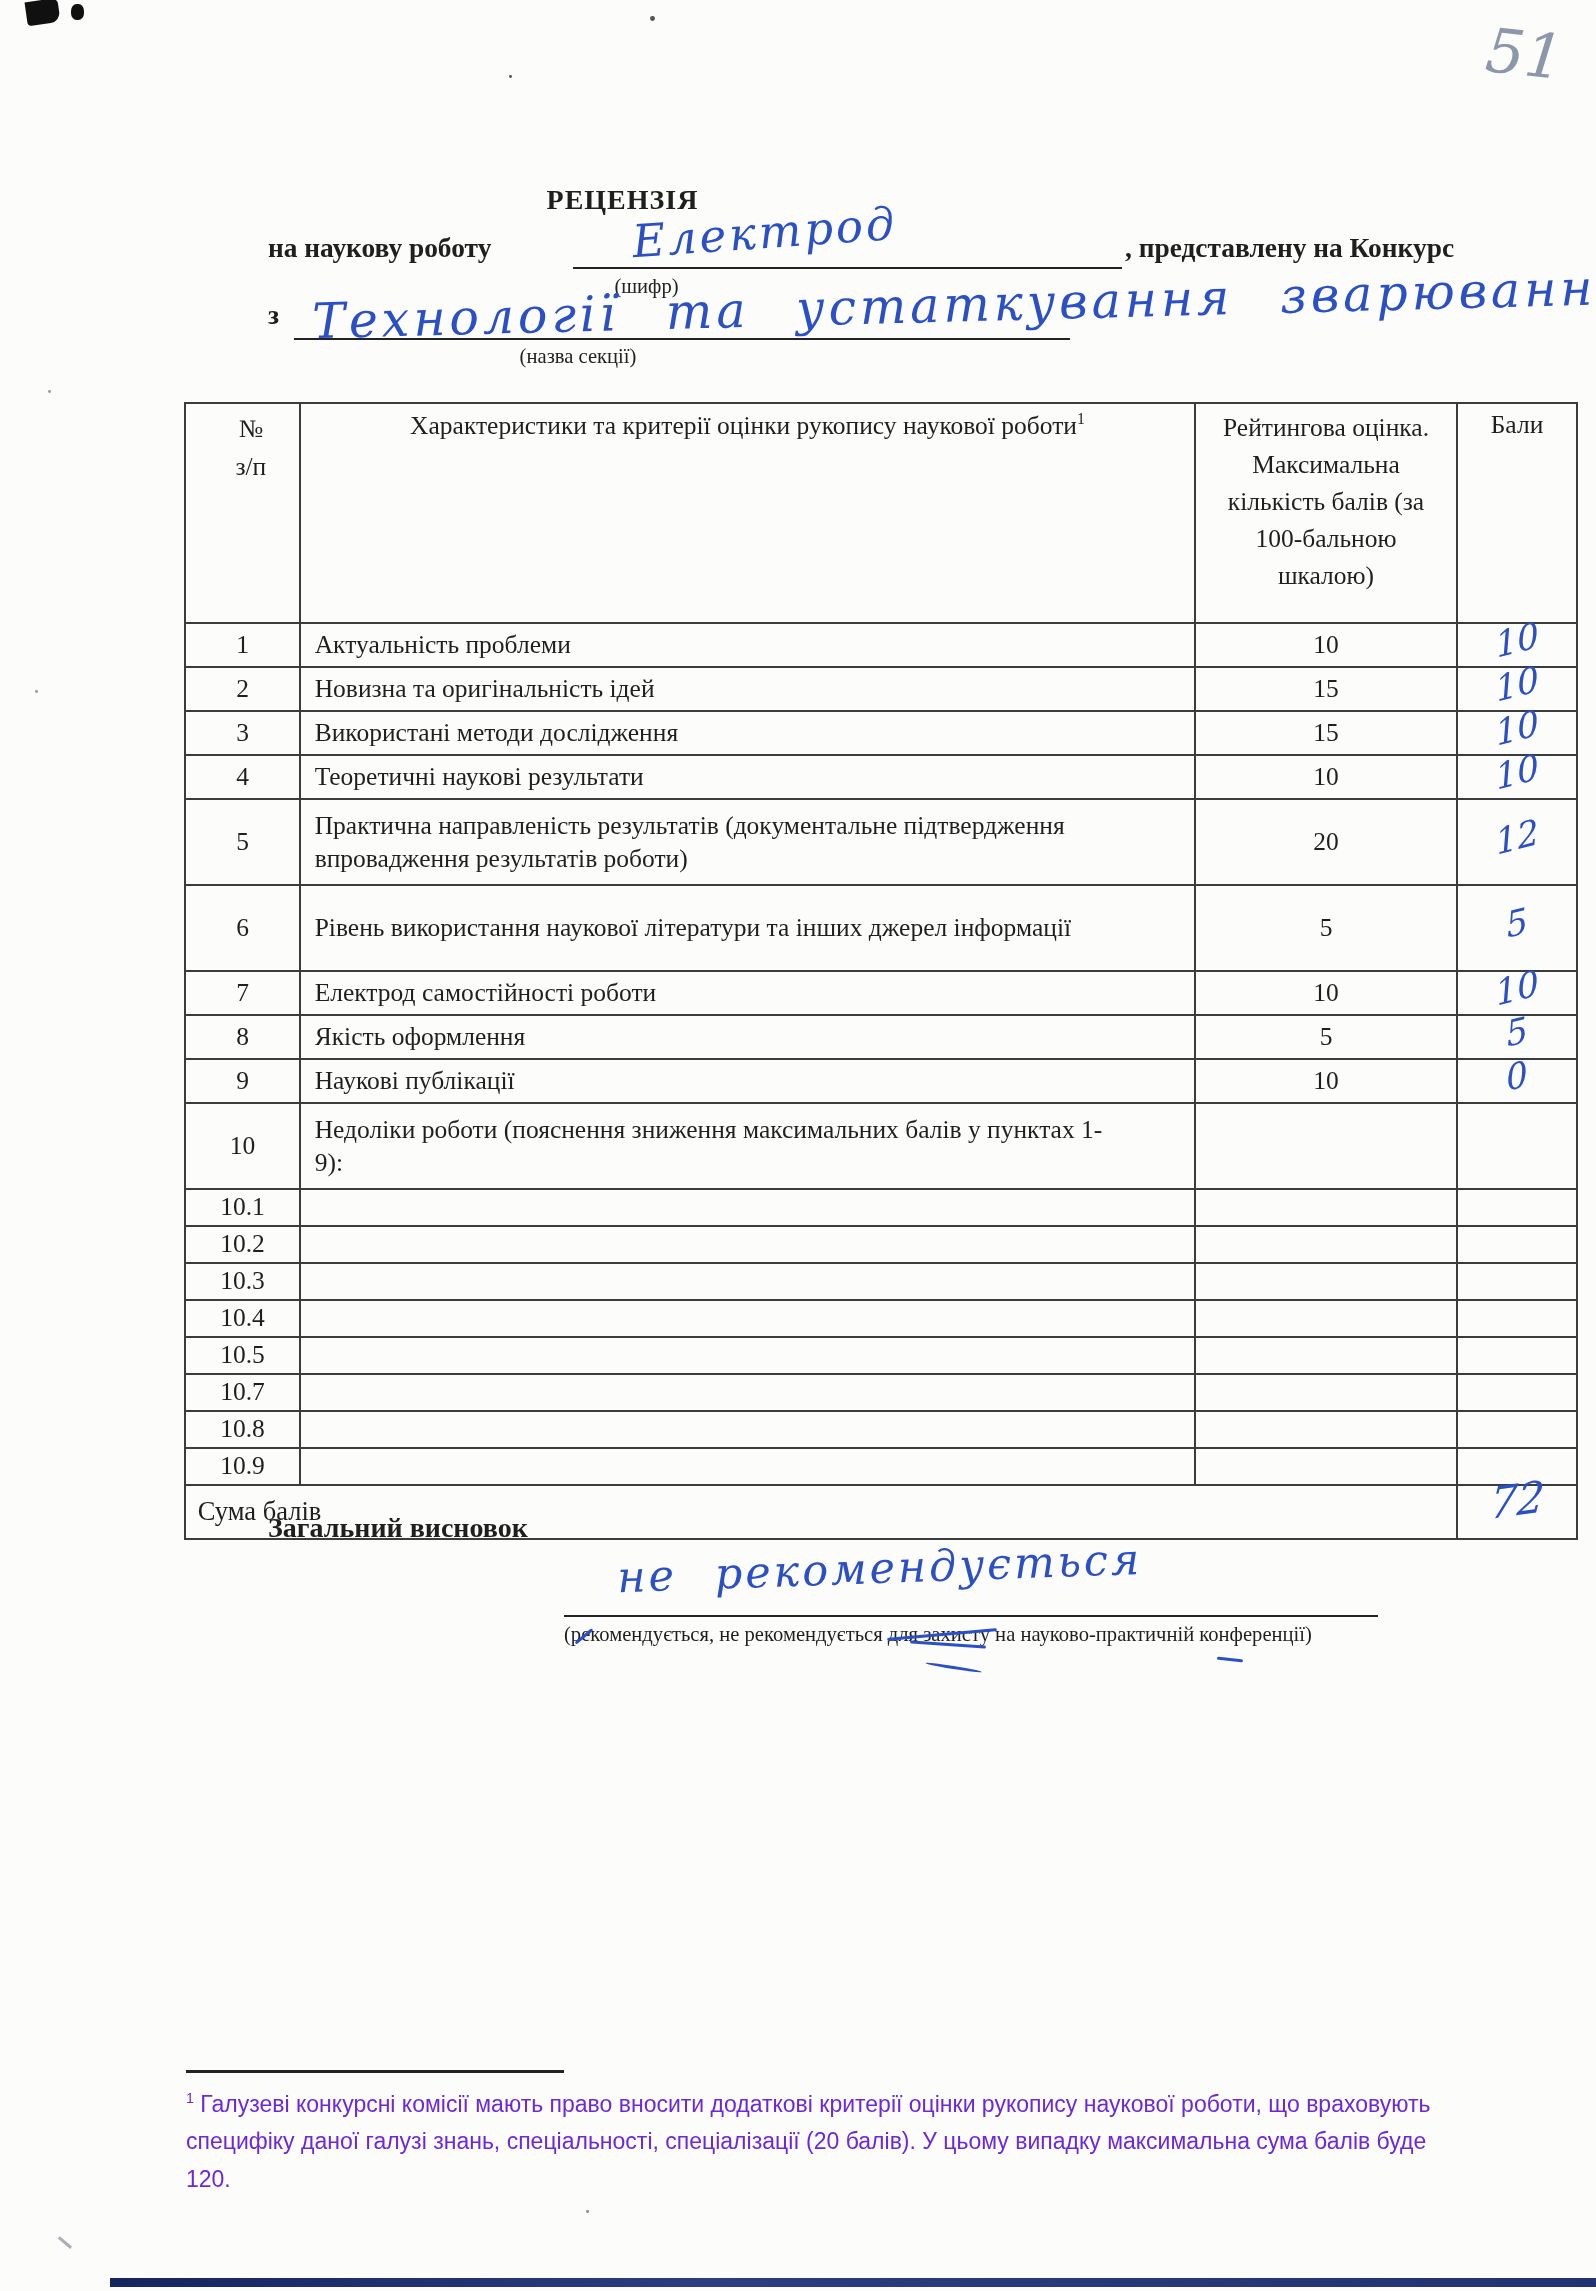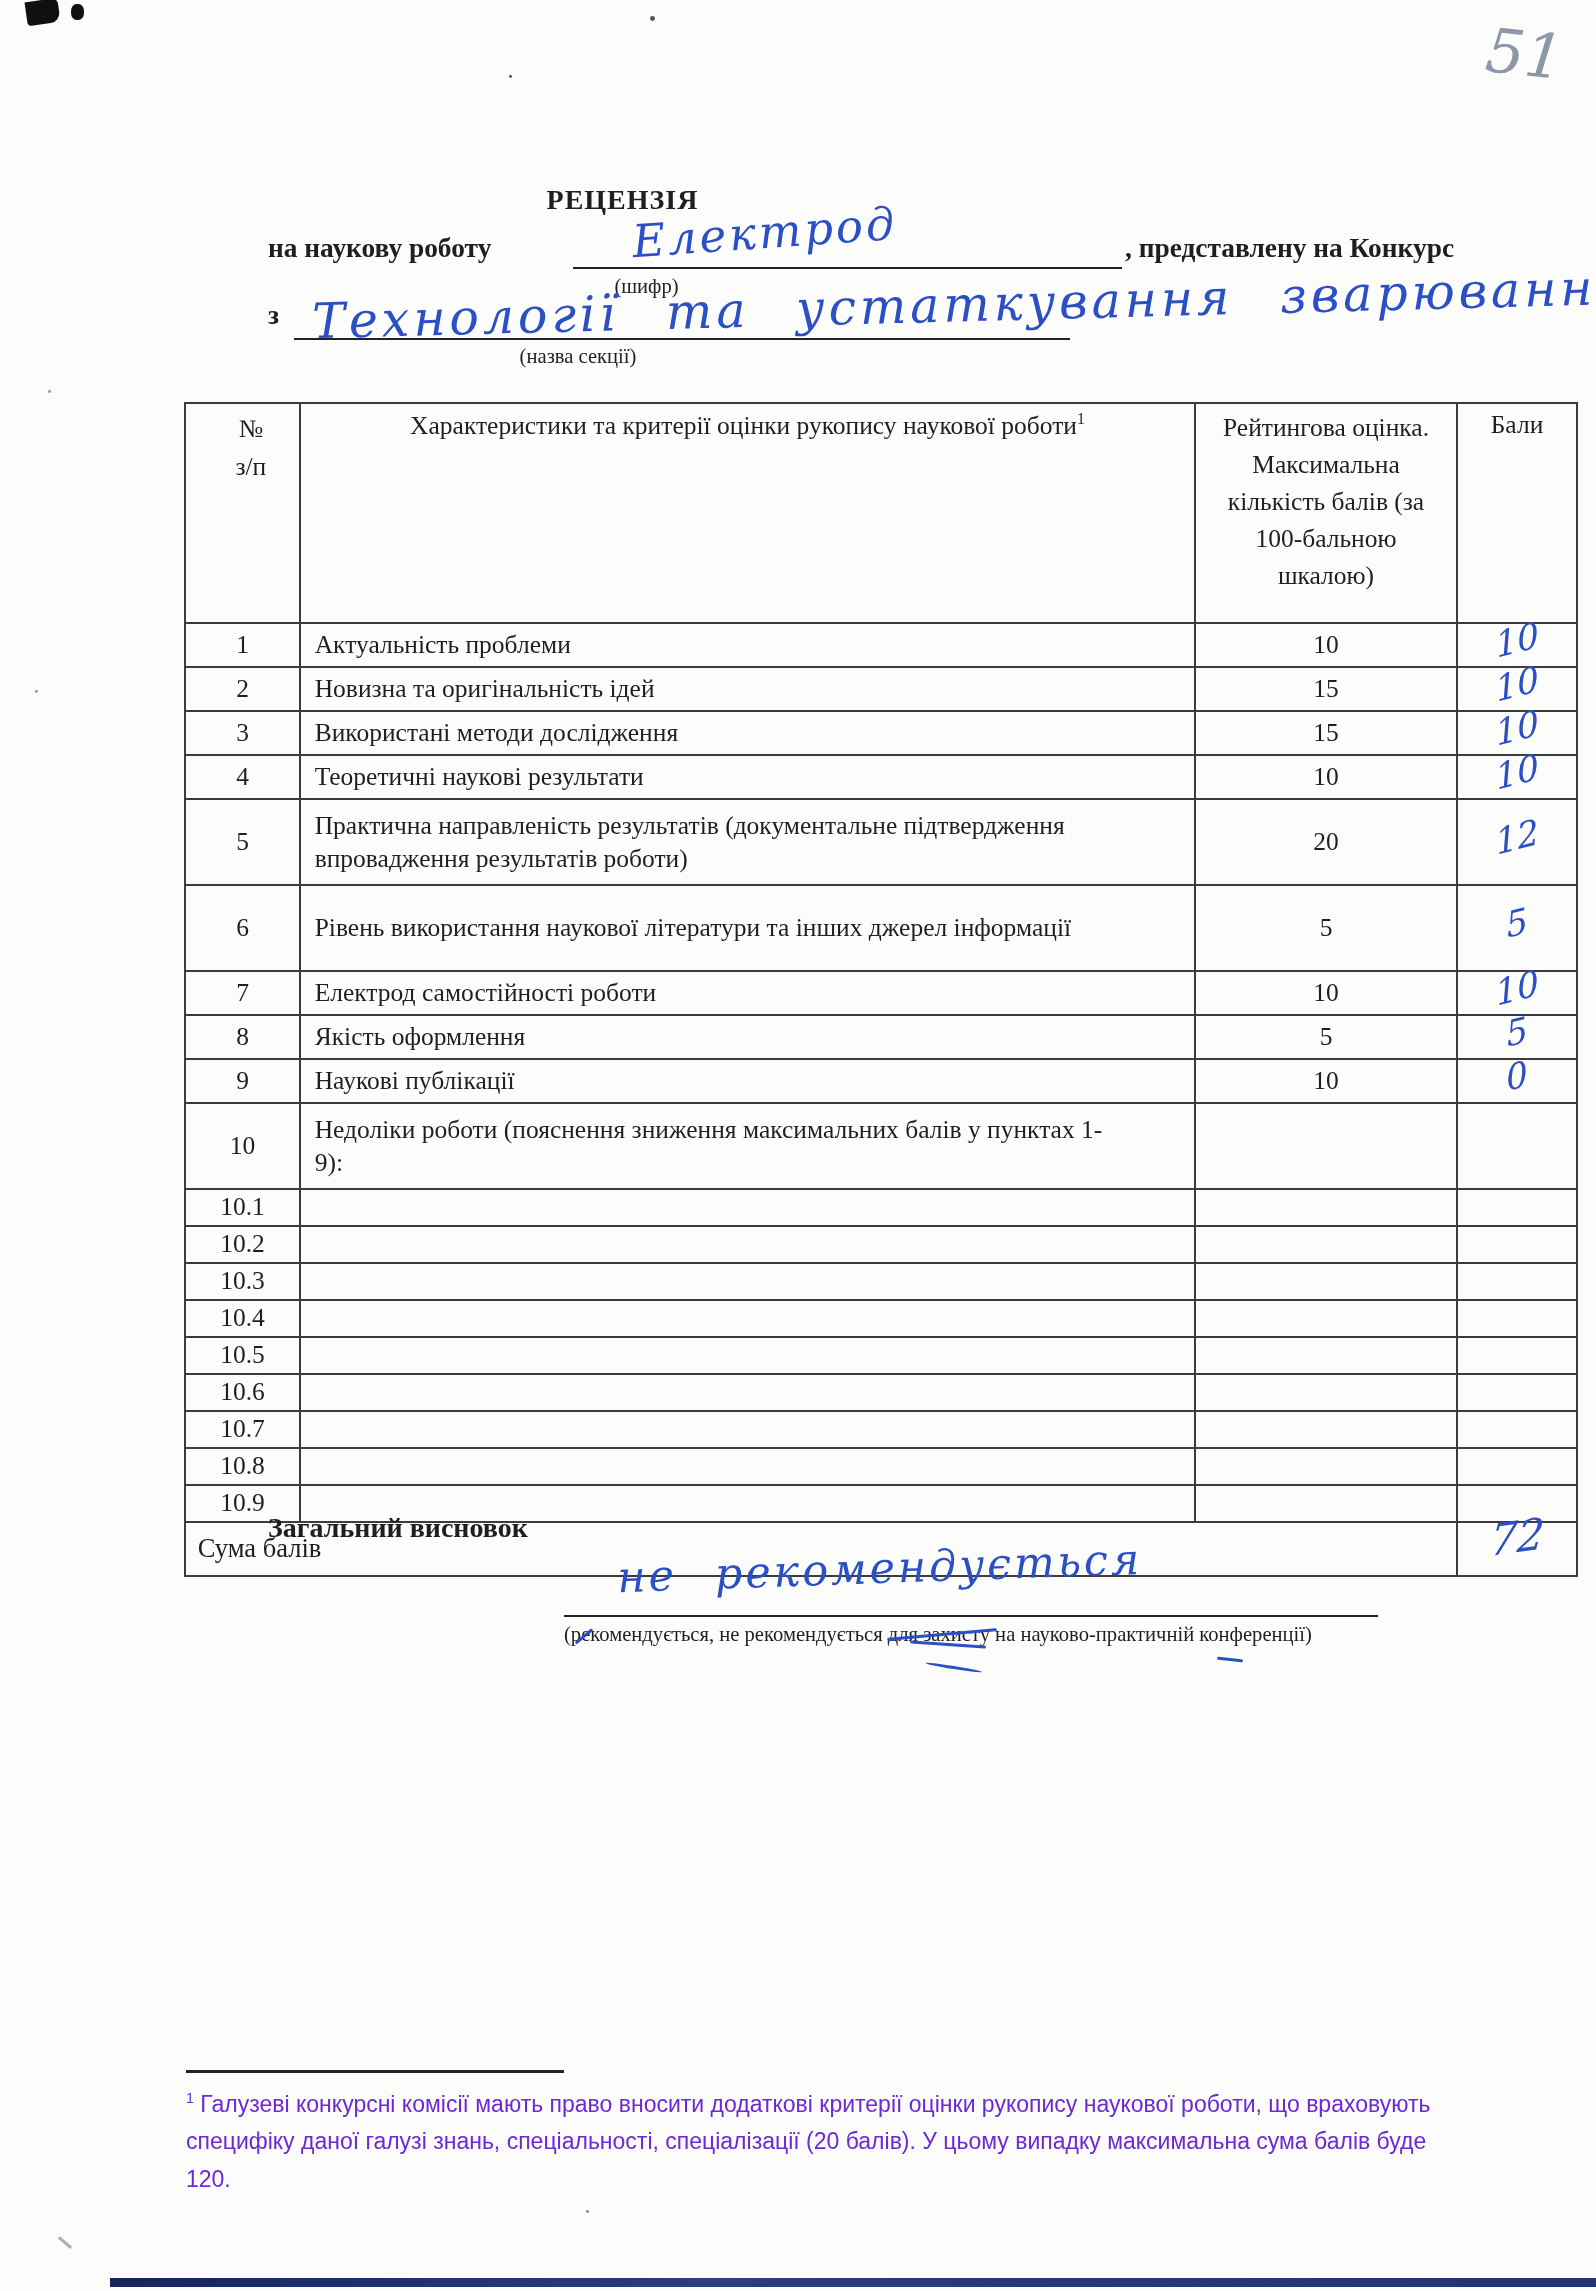--- a/index.html
+++ b/index.html
@@ -222,26 +222,20 @@
           <td class="c-rating"></td>
           <td class="c-score"><span class="hw score"></span></td>
         </tr>
         <tr class="r-sub">
           <td class="c-num">10.5</td>
           <td class="c-text"></td>
           <td class="c-rating"></td>
           <td class="c-score"><span class="hw score"></span></td>
         </tr>
         <tr class="r-sub">
-          <td class="c-num">10.6</td>
-          <td class="c-text"></td>
-          <td class="c-rating"></td>
-          <td class="c-score"><span class="hw score"></span></td>
-        </tr>
-        <tr class="r-sub">
           <td class="c-num">10.7</td>
           <td class="c-text"></td>
           <td class="c-rating"></td>
           <td class="c-score"><span class="hw score"></span></td>
         </tr>
         <tr class="r-sub">
           <td class="c-num">10.8</td>
           <td class="c-text"></td>
           <td class="c-rating"></td>
           <td class="c-score"><span class="hw score"></span></td>

